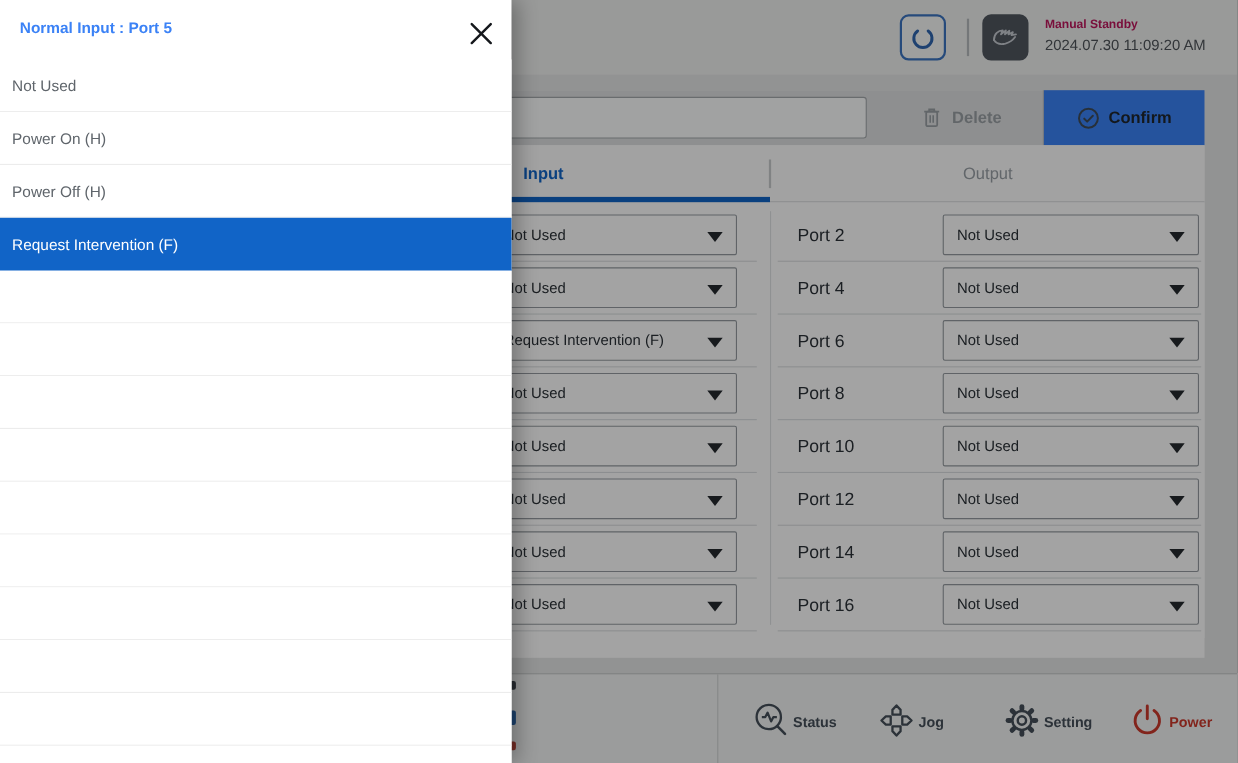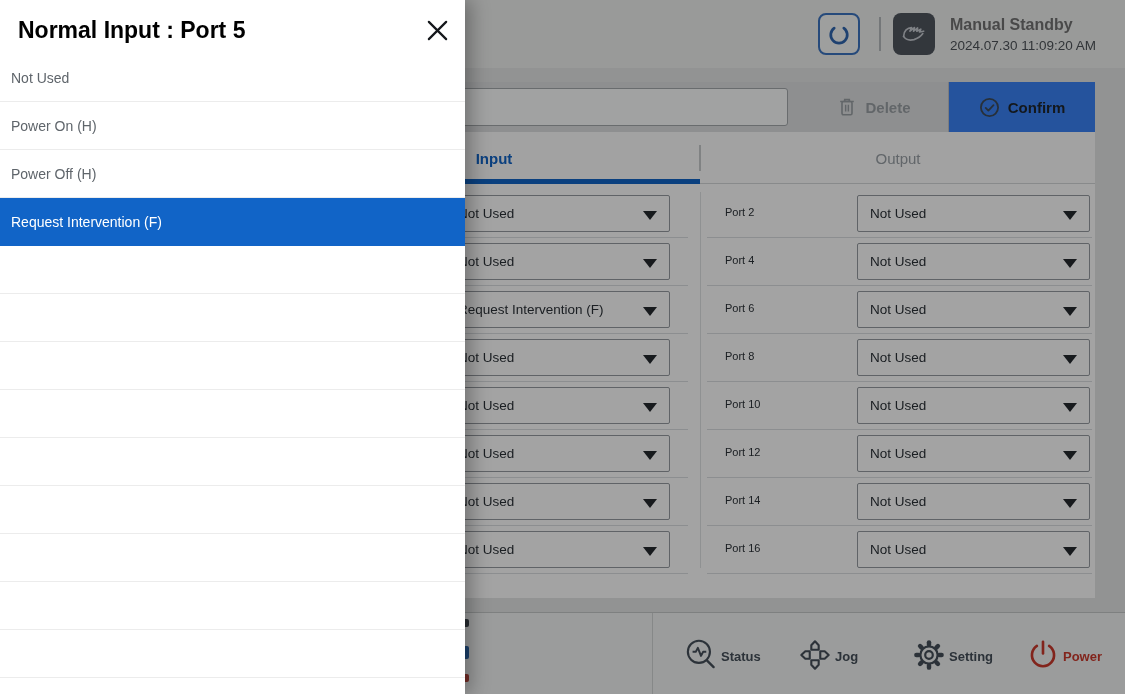--- a/index.html
+++ b/index.html
@@ -7,21 +7,21 @@
   #screen{position:relative;width:1125px;height:694px;overflow:hidden;background:#e8ebea;}
 
   
   .hdr{position:absolute;left:0;top:0;width:1125px;height:68px;background:#eff1f0;}
   .servo-btn{position:absolute;left:818px;top:13px;width:42px;height:42px;border:2px solid #3c74c0;
              border-radius:8px;background:#f7f9f8;display:flex;align-items:center;justify-content:center;}
   .hdr-divider{position:absolute;left:879px;top:17px;width:2px;height:34px;background:#b6babd;}
   .hand-btn{position:absolute;left:893px;top:13px;width:42px;height:42px;border-radius:8px;background:#50565f;
             display:flex;align-items:center;justify-content:center;}
   .state{position:absolute;left:950px;top:17px;line-height:1;}
-  .state .mode{font-size:16px;font-weight:bold;color:#737373;}
+  .state .mode{font-size:11px;font-weight:bold;color:#be185d;}
   .state .time{font-size:13.5px;color:#4f5459;margin-top:6px;}
 
   .page{position:absolute;left:0;top:68px;width:1125px;height:626px;background:#e4e7e6;}
 
   .card{position:absolute;left:288px;top:14px;width:807px;height:516px;background:#ffffff;}
 
   
   .toolbar{position:absolute;left:0;top:0;width:807px;height:50px;background:#dfe0e1;}
   .tb-input{position:absolute;left:13px;top:6px;width:487px;height:38px;background:#fcfdfd;
             border:1px solid #a4a9ad;border-radius:3px;padding:0 10px;font-size:14px;color:#2b3137;outline:none;}
@@ -39,21 +39,21 @@
   .tab-input .underline{position:absolute;left:0;bottom:0;width:100%;height:5px;background:#1164c7;}
   .tab-sep{position:absolute;left:411px;top:13px;width:2px;height:26px;background:#c8ccce;}
   .tab-output{left:413px;width:394px;color:#99a0a6;}
 
   
   .grid{position:absolute;left:0;top:102px;width:807px;height:396px;background:#fff;}
   .grid .vsep{position:absolute;left:412px;top:8px;width:1px;height:376px;background:#e0e3e5;}
   .prow{position:absolute;height:48px;}
   .prow .hline-l{position:absolute;left:0;bottom:0;width:400px;height:1px;background:#dcdfe1;}
   .prow .hline-r{position:absolute;left:419px;bottom:0;width:385px;height:1px;background:#dcdfe1;}
-  .plabel{position:absolute;left:437px;top:16px;font-size:11px;color:#2b3137;}
+  .plabel{position:absolute;left:437px;top:16px;font-size:16px;color:#2b3137;}
   .dd{position:absolute;top:5px;height:37px;background:#fff;border:1.5px solid #969ca1;border-radius:2px;
       display:flex;align-items:center;padding:0 34px 0 12px;font-size:13.5px;color:#2b3137;cursor:pointer;}
   .dd.left{left:157px;width:225px;}
   .dd.right{left:569px;width:233px;}
   .dd .arrow{position:absolute;right:12px;top:15px;width:0;height:0;
              border-left:7px solid transparent;border-right:7px solid transparent;border-top:9px solid #24292e;}
 
   
   .nav{position:absolute;left:0;top:612px;width:1125px;height:82px;background:#f2f4f4;border-top:1px solid #c6c9c9;}
   .nav-sep{position:absolute;left:652px;top:0;width:1px;height:82px;background:#d2d5d5;}
@@ -68,21 +68,21 @@
   .sliver.s2{left:463px;top:646px;width:6px;height:13px;background:#2d66ab;}
   .sliver.s3{left:463px;top:674px;width:6px;height:8px;background:#b8473c;}
 
   
   .dim{position:absolute;left:0;top:0;width:1125px;height:694px;background:rgba(0,0,0,0.36);z-index:50;}
 
   
   .modal{position:absolute;left:0;top:0;width:465px;height:694px;background:#ffffff;z-index:100;
          box-shadow:6px 0 18px rgba(0,0,0,0.30);}
   .modal-hd{position:relative;height:54px;}
-  .modal-title{position:absolute;left:18px;top:17px;font-size:23px;font-weight:bold;color:#000000;}
+  .modal-title{position:absolute;left:18px;top:17px;font-size:14px;font-weight:bold;color:#3b82f6;}
   .modal-close{position:absolute;right:10px;top:12px;width:36px;height:36px;display:flex;align-items:center;
                justify-content:center;cursor:pointer;background:transparent;border:none;}
   .opt{position:relative;height:48px;display:flex;align-items:center;padding-left:11px;
        font-size:14px;color:#5f656b;border-bottom:1px solid #ececec;cursor:pointer;background:#fff;}
   .opt.selected{background:#1164c7;color:#ffffff;border-bottom:1px solid #1164c7;}
   .opt.empty{cursor:default;}
 
   svg{display:block;}
 </style>
 </head>

